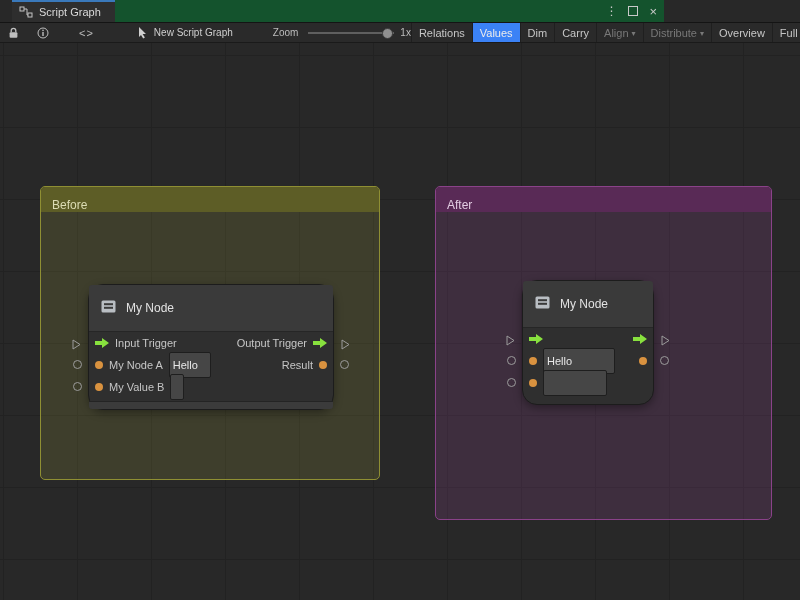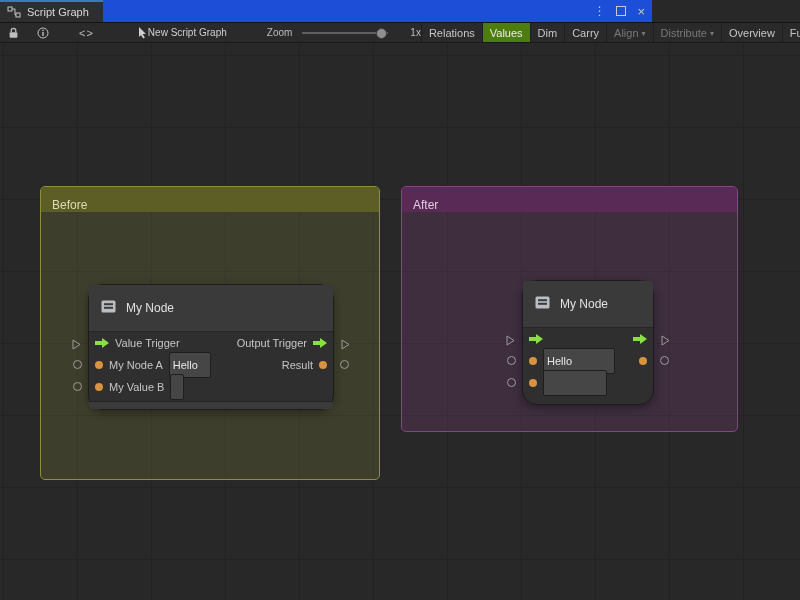--- a/index.html
+++ b/index.html
@@ -1,64 +1,64 @@
 <!DOCTYPE html>
 <html><head>
 <meta charset="utf-8">
 <style>
   html,body{margin:0;padding:0;background:#000;}
   #stage{position:relative;width:800px;height:600px;overflow:hidden;background:#282828;
          font-family:"Liberation Sans",sans-serif;user-select:none;}
 
   
-  .tabbar{position:absolute;left:0;top:0;width:652px;height:22px;background:#1d4ed8;}
+  .tabbar{position:absolute;left:12px;top:0;width:652px;height:22px;background:#14532d;}
   .tab{position:absolute;left:0;top:0;height:22px;box-sizing:border-box;
        background:#2e2e2e;border-top:2px solid #3a79bb;
        display:flex;align-items:center;gap:6px;padding:0 14px 0 7px;}
   .tab-label{font-size:11px;color:#dadada;white-space:nowrap;}
   .winctl{position:absolute;right:7px;top:0;height:22px;display:flex;align-items:center;gap:11px;color:#c9c9c9;}
   .kebab{font-size:12px;line-height:1;}
   .maxbox{width:8px;height:8px;border:1px solid #c9c9c9;display:inline-block;}
   .closex{font-size:13px;line-height:1;}
 
   
   .toolbar{position:absolute;left:0;top:22px;width:800px;height:21px;box-sizing:border-box;
            background:#2a2a2a;border-top:1px solid #141414;border-bottom:1px solid #1a1a1a;
            display:flex;align-items:center;font-size:11px;color:#c2c2c2;overflow:hidden;}
   .toolbar > *{flex:0 0 auto;}
   .ticon{display:flex;align-items:center;}
   .i-lock{margin-left:8px;}
   .i-info{margin-left:18px;}
   .i-code{margin-left:30px;font-size:11px;color:#bdbdbd;letter-spacing:1px;}
   .i-ptr{margin-left:44px;}
-  .graphname{font-size:10px;color:#cfcfcf;white-space:nowrap;}
+  .graphname{margin-left:6px;font-size:10px;color:#cfcfcf;white-space:nowrap;}
   .zoomlabel{margin-left:40px;font-size:10px;color:#bdbdbd;}
   .slider{margin-left:10px;width:86px;height:14px;position:relative;}
   .slider .track{position:absolute;left:0;right:0;top:6px;height:2px;background:#5f5f5f;}
   .slider .knob{position:absolute;top:2px;left:74px;width:9px;height:9px;border-radius:50%;
                 background:#8f8f8f;border:1px solid #3a3a3a;}
-  .zoomval{margin-left:22px;font-size:10px;color:#bdbdbd;}
+  .zoomval{margin-left:6px;font-size:10px;color:#bdbdbd;}
   .tgroup{margin-left:auto;display:flex;height:21px;align-items:stretch;}
   .tbtn{display:flex;align-items:center;gap:3px;padding:0 7px;border-left:1px solid #1f1f1f;
         white-space:nowrap;color:#c6c6c6;}
-  .tbtn.active{background:#4d7c0f;color:#ececec;}
+  .tbtn.active{background:#3b82f6;color:#ececec;}
   .tbtn.disabled{color:#787878;}
   .dd{font-size:8px;position:relative;top:1px;}
 
   
   .canvas{position:absolute;left:0;top:43px;width:800px;height:557px;background-color:#282828;
     background-image:linear-gradient(to right,#222222 1px,transparent 1px),
                      linear-gradient(to bottom,#222222 1px,transparent 1px);
     background-size:74px 72px;background-position:3px 12px;}
 
   
   .group{position:absolute;box-sizing:border-box;border-radius:5px;border:1px solid;}
   .group.g-before{left:40px;top:143px;width:340px;height:294px;
                   background:rgba(148,148,62,0.20);border-color:#8f8f33;}
-  .group.g-after{left:401px;top:143px;width:337px;height:246px;
+  .group.g-after{left:435px;top:143px;width:337px;height:334px;
                  background:rgba(152,72,148,0.20);border-color:#8a4289;}
   .group-header{height:25px;display:flex;align-items:flex-end;padding-left:11px;
                 border-radius:4px 4px 0 0;font-size:12px;}
   .g-before .group-header{background:#5d5d26;color:#dcdcb4;}
   .g-after .group-header{background:#592a56;color:#e2cce2;}
 
   
   .node{position:absolute;background:#2f2f2f;border:1px solid #1c1c1c;border-radius:15px;
         box-shadow:0 3px 9px rgba(0,0,0,0.35);}
   .node-header{height:46px;background:#3a3a3a;border-bottom:1px solid #262626;
@@ -176,21 +176,21 @@
         </span>
         <span class="node-title">My Node</span>
       </div>
 
       <div class="node-row">
         <span class="arrow">
           <svg width="14" height="10" viewBox="0 0 14 10">
               <path d="M0 3h7V0l7 5-7 5V7H0z" fill="#88e13e"></path>
             </svg>
         </span>
-        <span class="plabel">Value Trigger</span>
+        <span class="plabel">Input Trigger</span>
         <span class="flexfill"></span>
         <span class="plabel r">Output Trigger</span>
         <span class="arrow">
           <svg width="14" height="10" viewBox="0 0 14 10">
               <path d="M0 3h7V0l7 5-7 5V7H0z" fill="#88e13e"></path>
             </svg>
         </span>
       </div>
 
       <div class="node-row">

